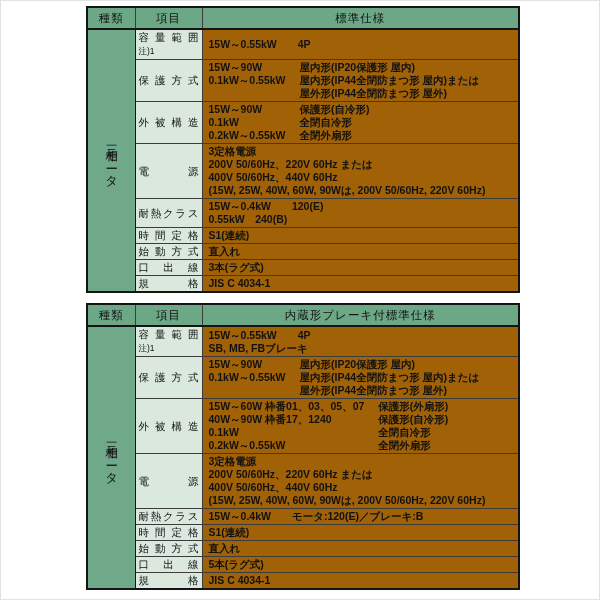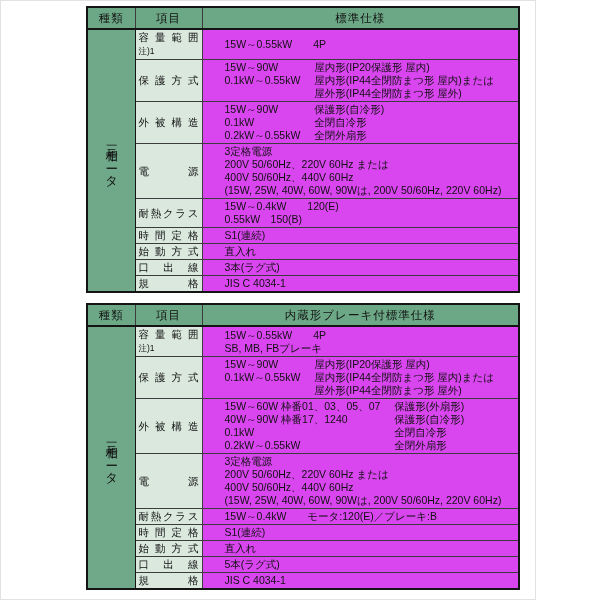--- a/index.html
+++ b/index.html
@@ -8,21 +8,21 @@
     --label-green:#DAE8DE;
     --border-dark:#141414;
     --border-mid:#3c3c3c;
     --text:#111111;
     --page-bg:#ffffff;
     --page-edge:#e2e2e2;
   }
   html,body{margin:0;padding:0;}
   body{background:#fff;font-family:"Liberation Sans","DejaVu Sans",sans-serif;color:var(--text);}
   .page{
-    position:relative;width:536px;height:600px;background:var(--page-bg);
+    position:relative;width:600px;height:600px;background:var(--page-bg);
     box-sizing:border-box;border:1px solid var(--page-edge);overflow:hidden;
   }
   table.spec{
     position:absolute;left:85px;width:432px;
     border-collapse:collapse;table-layout:fixed;
     border:2px solid var(--border-dark);
     font-size:10.5px;line-height:13px;color:var(--text);
   }
   table.spec.t1{top:5px;}
   table.spec.t2{top:302px;}
@@ -51,21 +51,21 @@
     padding:1px 3px;
   }
   .label-main{
     display:block;text-align:justify;text-align-last:justify;
     font-size:10.5px;
   }
   .label-note{
     display:block;font-size:8.5px;margin-top:1px;
   }
   td.content-cell{
-    background:#d946ef;padding:1px 3px 1px 22px;vertical-align:middle;
+    background:#a16207;padding:1px 3px 1px 6px;vertical-align:middle;font-weight:bold;
   }
   .lines{display:table;}
   .line{display:block;white-space:nowrap;}
   .line-split{display:table-row;margin-left:15px;}
   .line-split .range{display:table-cell;padding-right:14px;white-space:nowrap;}
   .line-split .desc{display:table-cell;white-space:nowrap;}
   tr.single td{height:15px;}
 </style>
 </head>
 <body>
@@ -153,21 +153,21 @@
             </div>
           </td>
         </tr>
         <tr>
           <td class="label-cell">
             <span class="label-main">耐熱クラス</span>
           </td>
           <td class="content-cell">
             <div class="lines">
               <div class="line">15W～0.4kW　　120(E)</div>
-              <div class="line">0.55kW　150(B)</div>
+              <div class="line">0.55kW　240(B)</div>
             </div>
           </td>
         </tr>
         <tr class="single">
           <td class="label-cell">
             <span class="label-main">時間定格</span>
           </td>
           <td class="content-cell">
             <div class="lines">
               <div class="line">S1(連続)</div>

